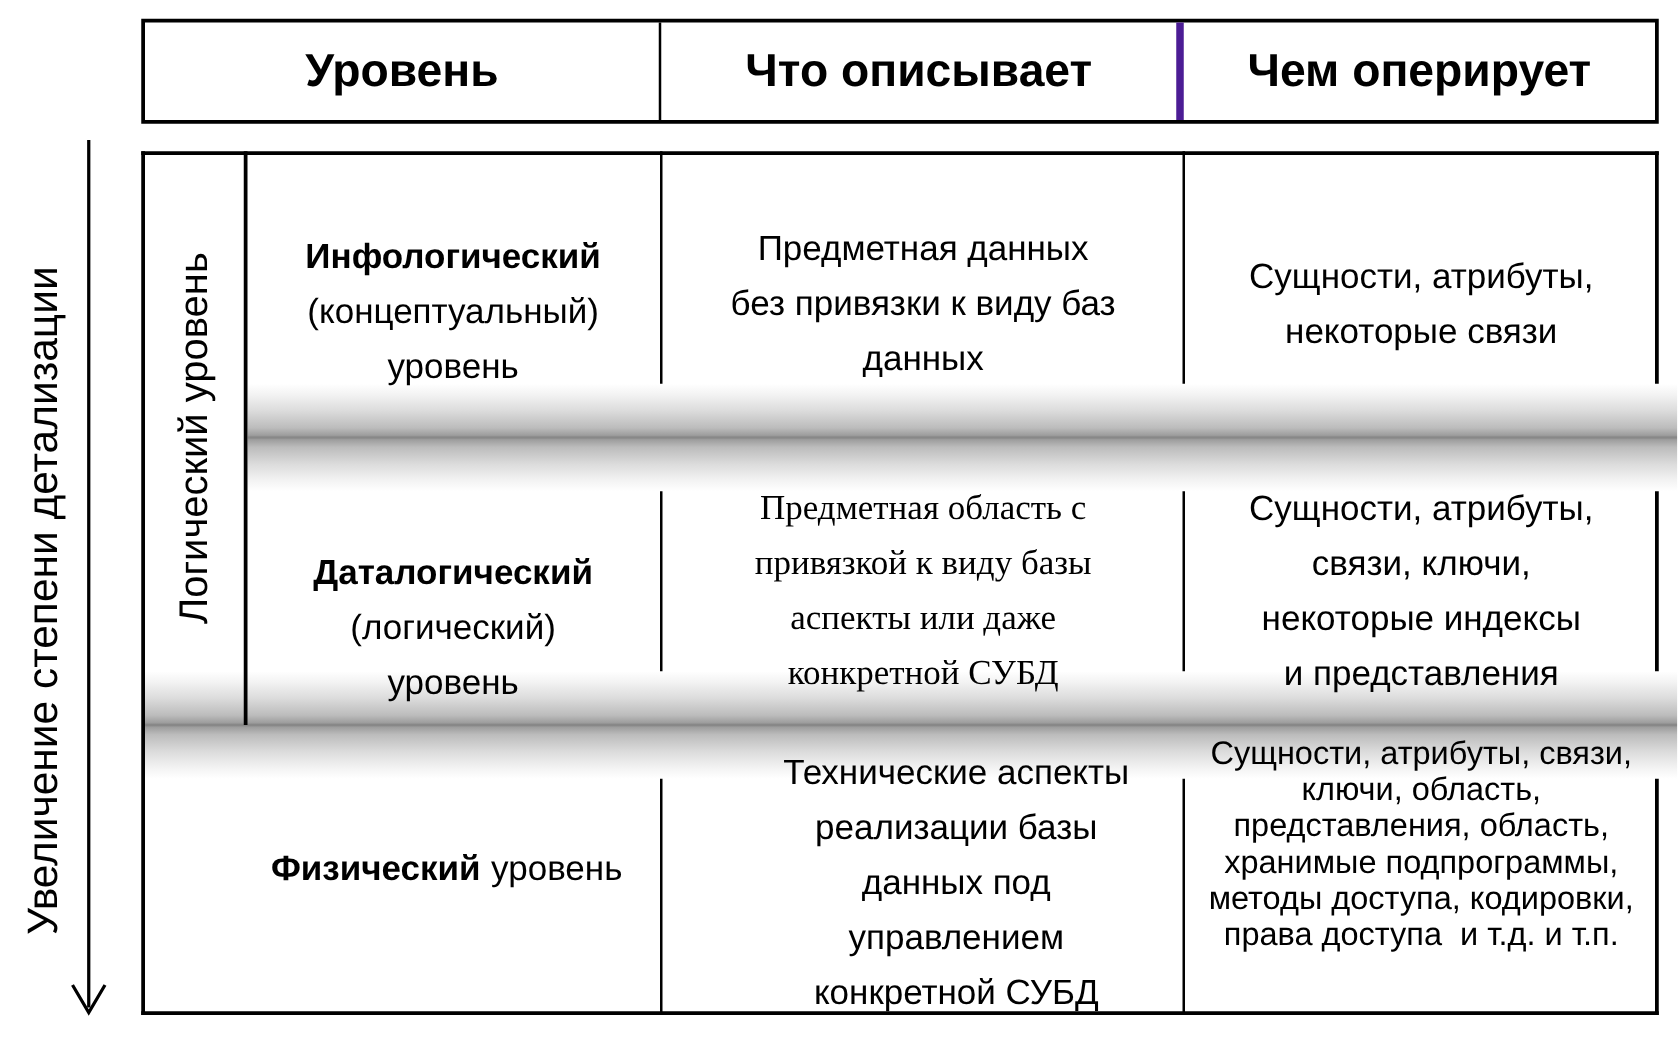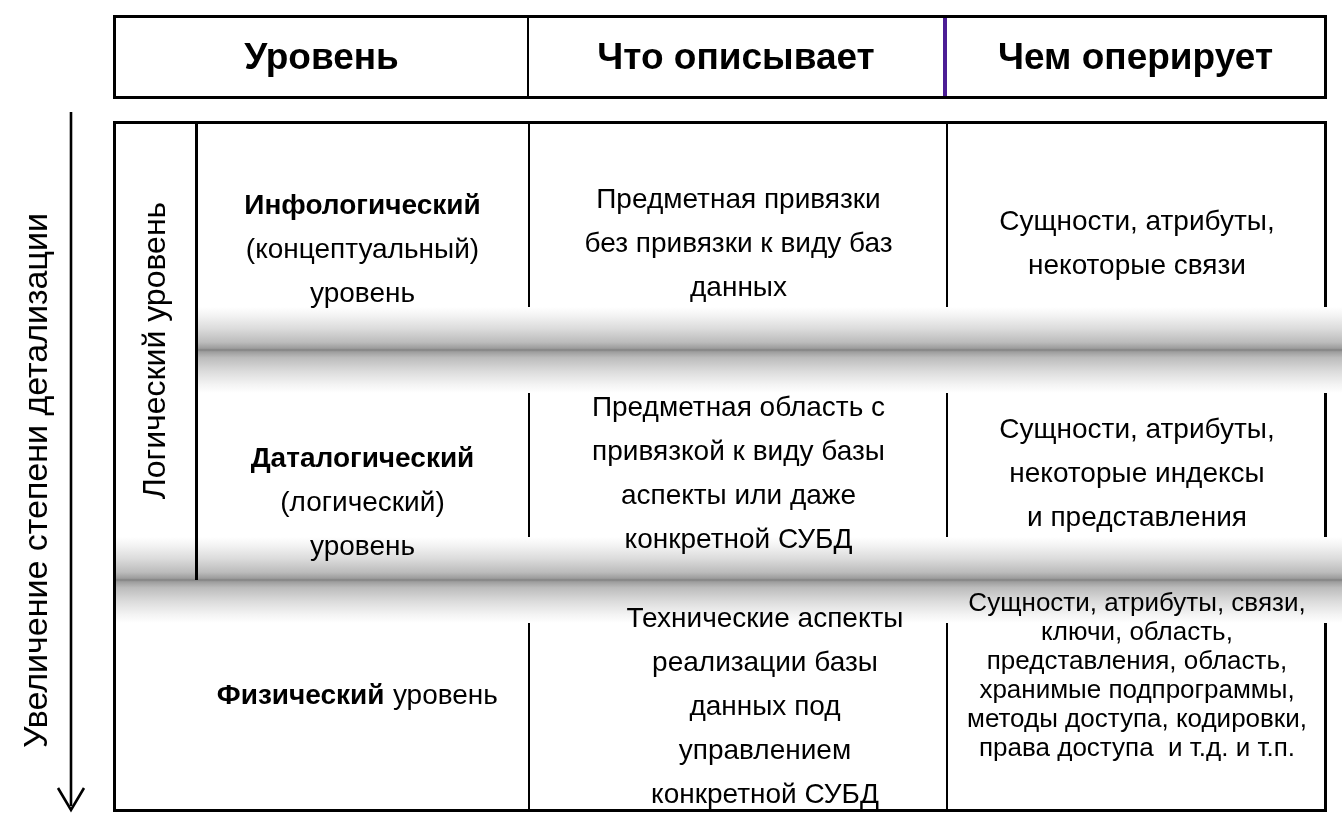--- a/index.html
+++ b/index.html
@@ -10,21 +10,21 @@
   
   .header-table{
     position:absolute;left:113px;top:15px;width:1214px;height:84px;
     box-sizing:border-box;border:3px solid #000;display:flex;z-index:5;background:#fff;
   }
   .header-cell{
     display:flex;align-items:center;justify-content:center;
     font-weight:bold;font-size:37px;box-sizing:border-box;
   }
   .hc-a{width:413px;border-right:2px solid #000;}
-  .hc-b{width:418px;border-right:4px solid #4c1d95;}
+  .hc-b{width:418px;border-right:6px solid #4c1d95;}
   .hc-c{flex:1;}
   
   .vline,.hline{position:absolute;background:#000;}
   .z2{z-index:2;} .z4{z-index:4;}
   
   .band{
     position:absolute;z-index:3;
     background:linear-gradient(to bottom,
       #ffffff 0%, #f3f3f3 10%, #dcdcdc 25%, #bcbcbc 41%, #9d9d9d 48%,
       #888888 49.5%, #888888 50.5%, #9d9d9d 52%, #bcbcbc 59%, #dcdcdc 75%,
@@ -83,42 +83,43 @@
   <div class="cell group-label-cell" style="left:116px;top:121px;width:78px;height:459px;">
     <span class="rot">Логический уровень</span>
   </div>
 
   <div class="cell body-text" style="left:197px;top:121px;width:331px;height:229px;padding-top:26px;">
     <div class="line bold">Инфологический</div>
     <div class="line">(концептуальный)</div>
     <div class="line">уровень</div>
   </div>
   <div class="cell body-text" style="left:531px;top:121px;width:415px;height:229px;padding-top:14px;">
-    <div class="line">Предметная привязки</div>
+    <div class="line">Предметная данных</div>
     <div class="line">без привязки к виду баз</div>
     <div class="line">данных</div>
   </div>
   <div class="cell body-text" style="left:949px;top:121px;width:376px;height:229px;padding-top:14px;">
     <div class="line">Сущности, атрибуты,</div>
     <div class="line">некоторые связи</div>
   </div>
 
   <div class="cell body-text" style="left:197px;top:350px;width:331px;height:230px;padding-top:26px;margin-top:24px;">
     <div class="line bold">Даталогический</div>
     <div class="line">(логический)</div>
     <div class="line">уровень</div>
   </div>
-  <div class="cell body-text" style="left:531px;top:350px;width:415px;height:230px;padding-top:16px;">
+  <div class="cell body-text" style="left:531px;top:350px;width:415px;height:230px;padding-top:16px;font-family:Liberation Serif, serif;">
     <div class="line">Предметная область с</div>
     <div class="line">привязкой к виду базы</div>
     <div class="line">аспекты или даже</div>
     <div class="line">конкретной СУБД</div>
   </div>
   <div class="cell body-text" style="left:949px;top:350px;width:376px;height:230px;padding-top:16px;">
     <div class="line">Сущности, атрибуты,</div>
+    <div class="line">связи, ключи,</div>
     <div class="line">некоторые индексы</div>
     <div class="line">и представления</div>
   </div>
 
   <div class="cell body-text" style="left:116px;top:580px;width:436px;height:229px;">
     <div class="line">
       <span class="bold">Физический</span><span class="a3-rest">уровень</span>
     </div>
   </div>
   <div class="cell body-text" style="left:531px;top:580px;width:468px;height:229px;padding-top:22px;">

